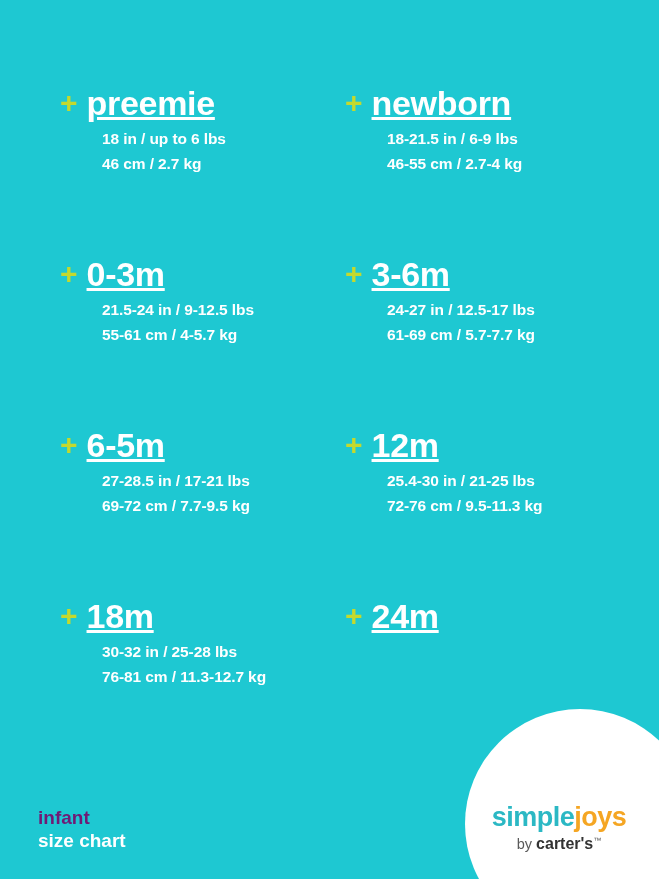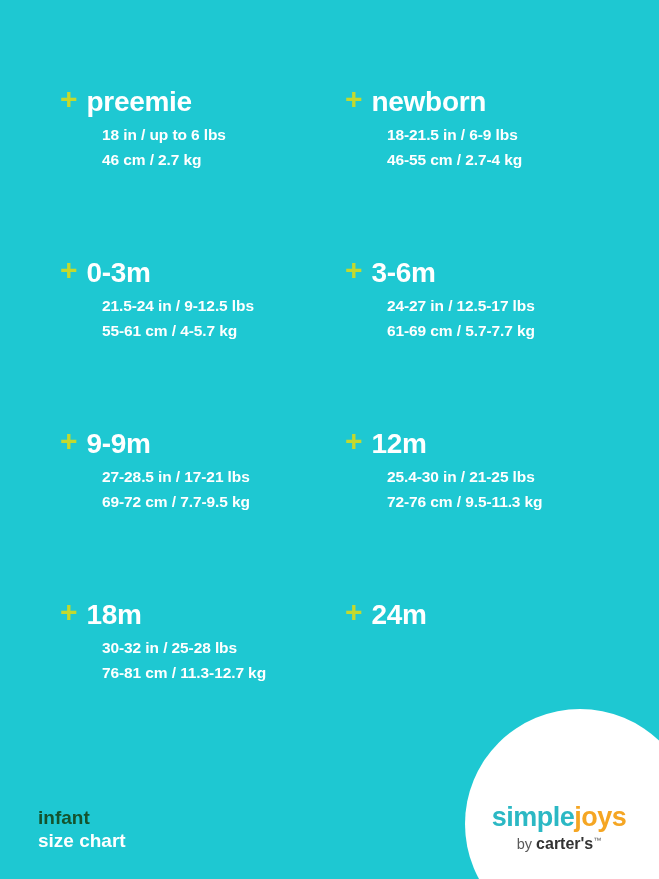--- a/index.html
+++ b/index.html
@@ -41,45 +41,46 @@
   .plus {
     color: #c3d92e;
     font-size: 30px;
     font-weight: bold;
     line-height: 1;
     position: relative;
     top: -2px;
   }
   .label {
     color: #ffffff;
-    font-size: 28px;
+    font-size: 34px;
     font-weight: bold;
     letter-spacing: -0.3px;
     line-height: 1;
+    text-decoration: underline;
   }
   .lines {
     margin-left: 42px;
   }
   .line {
     color: #ffffff;
     font-size: 15.5px;
     font-weight: bold;
     line-height: 1.62;
     letter-spacing: -0.1px;
     white-space: nowrap;
   }
 
   
   .footer-title-wrap {
     position: absolute;
     left: 38px;
     bottom: 26px;
   }
   .footer-line1 {
-    color: #14532d;
+    color: #701a75;
     font-size: 19px;
     font-weight: bold;
     line-height: 1.25;
   }
   .footer-line2 {
     color: #ffffff;
     font-size: 19px;
     font-weight: bold;
     line-height: 1.25;
   }
@@ -176,21 +177,21 @@
       </div>
       <div class="lines">
         <div class="line">24-27 in / 12.5-17 lbs</div>
         <div class="line">61-69 cm / 5.7-7.7 kg</div>
       </div>
     </div>
 
     <div class="cell">
       <div class="cell-head">
         <span class="plus">+</span>
-        <span class="label">9-9m</span>
+        <span class="label">6-5m</span>
       </div>
       <div class="lines">
         <div class="line">27-28.5 in / 17-21 lbs</div>
         <div class="line">69-72 cm / 7.7-9.5 kg</div>
       </div>
     </div>
 
     <div class="cell">
       <div class="cell-head">
         <span class="plus">+</span>

